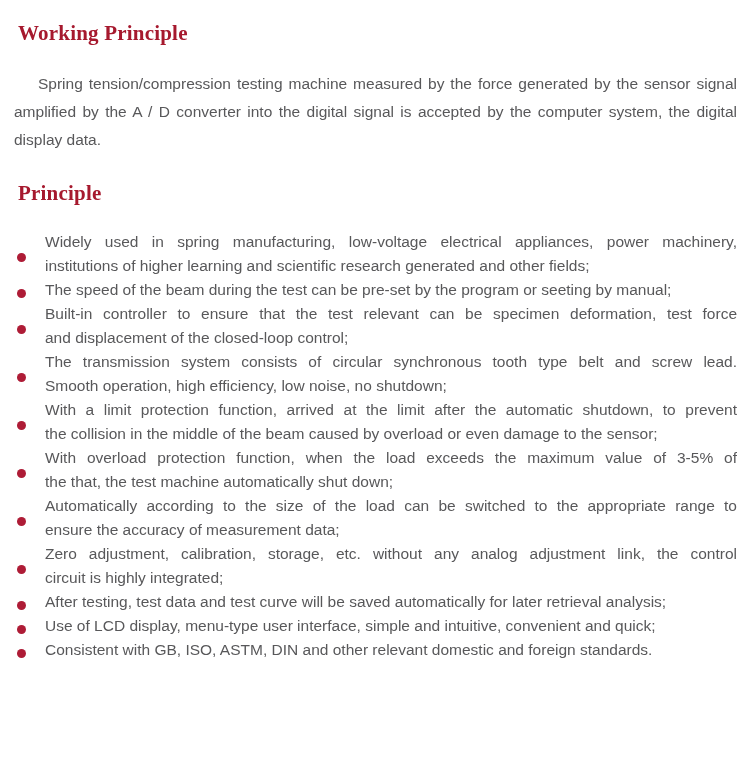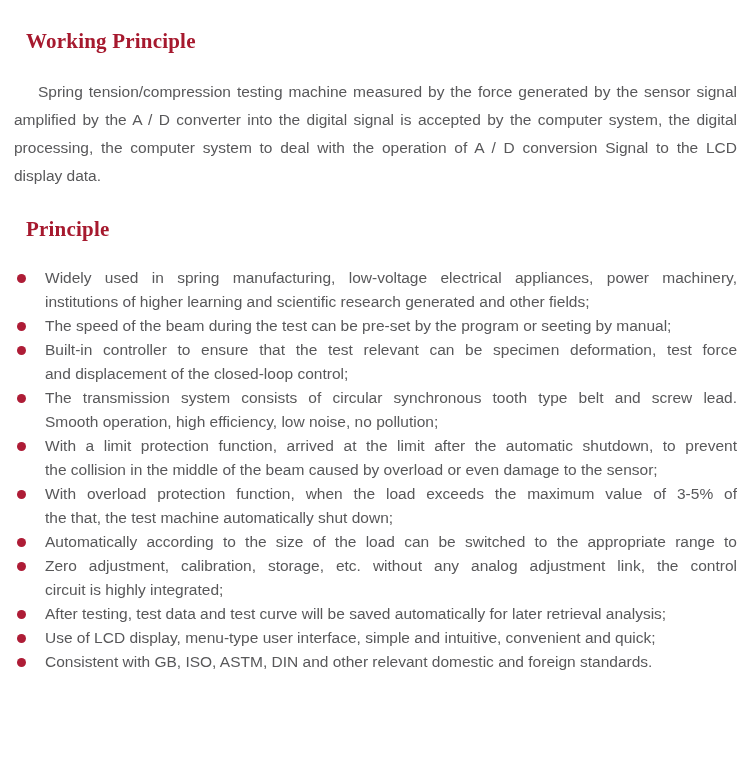--- a/index.html
+++ b/index.html
@@ -22,40 +22,40 @@
     padding: 16px 13px 0 14px;
     overflow: hidden;
     background: var(--page-bg);
   }
   .heading {
     font-family: "Liberation Serif", serif;
     font-weight: 700;
     font-size: 21px;
     line-height: 26px;
     color: var(--heading-color);
-    margin: 12px;
+    margin: 4px;
     letter-spacing: 0.2px;
   }
   .heading-features { margin-top: 26px; }
 
   .para {
     margin-top: 24px;
     color: var(--body-color);
     font-size: 15.5px;
   }
   .p-line {
     height: 28px;
     line-height: 28px;
     overflow: hidden;
   }
   .p-line.stretch { text-align: justify; text-align-last: justify; }
   .p-line.indent { text-indent: 24px; }
 
   .feature-list { margin-top: 24px; }
-  .feature-item { display: flex; }
+  .feature-item { display: flex; align-items: center; }
   .bullet-cell { flex: 0 0 31px; width: 31px; }
   .dot {
     display: block;
     width: 9px;
     height: 9px;
     border-radius: 50%;
     background: var(--bullet-color);
     margin: 7.5px 0 0 3px;
   }
   .item-text {
@@ -74,21 +74,20 @@
 </head>
 <body>
 
 <div class="page">
 
   <h2 class="heading">Working Principle</h2>
 
   <div class="para" id="wp-para">
       <div class="p-line stretch indent">Spring tension/compression testing machine measured by the force generated by the sensor signal</div>
       <div class="p-line stretch">amplified by the A / D converter into the digital signal is accepted by the computer system, the digital</div>
-      <div class="p-line stretch">processing, the computer system to deal with the operation of A / D conversion Signal to the LCD</div>
       <div class="p-line">display data.</div>
     </div>
 
   <h2 class="heading heading-features">Principle</h2>
 
   <div class="feature-list" id="feature-list">
       <div class="feature-item">
         <span class="bullet-cell">
           <span class="dot"></span>
         </span>
@@ -113,21 +112,21 @@
           <div class="f-line stretch">Built-in controller to ensure that the test relevant can be specimen deformation, test force</div>
           <div class="f-line">and displacement of the closed-loop control;</div>
         </div>
       </div>
       <div class="feature-item">
         <span class="bullet-cell">
           <span class="dot"></span>
         </span>
         <div class="item-text">
           <div class="f-line stretch">The transmission system consists of circular synchronous tooth type belt and screw lead.</div>
-          <div class="f-line">Smooth operation, high efficiency, low noise, no pollution;</div>
+          <div class="f-line">Smooth operation, high efficiency, low noise, no shutdown;</div>
         </div>
       </div>
       <div class="feature-item">
         <span class="bullet-cell">
           <span class="dot"></span>
         </span>
         <div class="item-text">
           <div class="f-line stretch">With a limit protection function, arrived at the limit after the automatic shutdown, to prevent</div>
           <div class="f-line">the collision in the middle of the beam caused by overload or even damage to the sensor;</div>
         </div>
@@ -140,20 +139,21 @@
           <div class="f-line stretch">With overload protection function, when the load exceeds the maximum value of 3-5% of</div>
           <div class="f-line">the that, the test machine automatically shut down;</div>
         </div>
       </div>
       <div class="feature-item">
         <span class="bullet-cell">
           <span class="dot"></span>
         </span>
         <div class="item-text">
           <div class="f-line stretch">Automatically according to the size of the load can be switched to the appropriate range to</div>
+          <div class="f-line">ensure the accuracy of measurement data;</div>
         </div>
       </div>
       <div class="feature-item">
         <span class="bullet-cell">
           <span class="dot"></span>
         </span>
         <div class="item-text">
           <div class="f-line stretch">Zero adjustment, calibration, storage, etc. without any analog adjustment link, the control</div>
           <div class="f-line">circuit is highly integrated;</div>
         </div>

